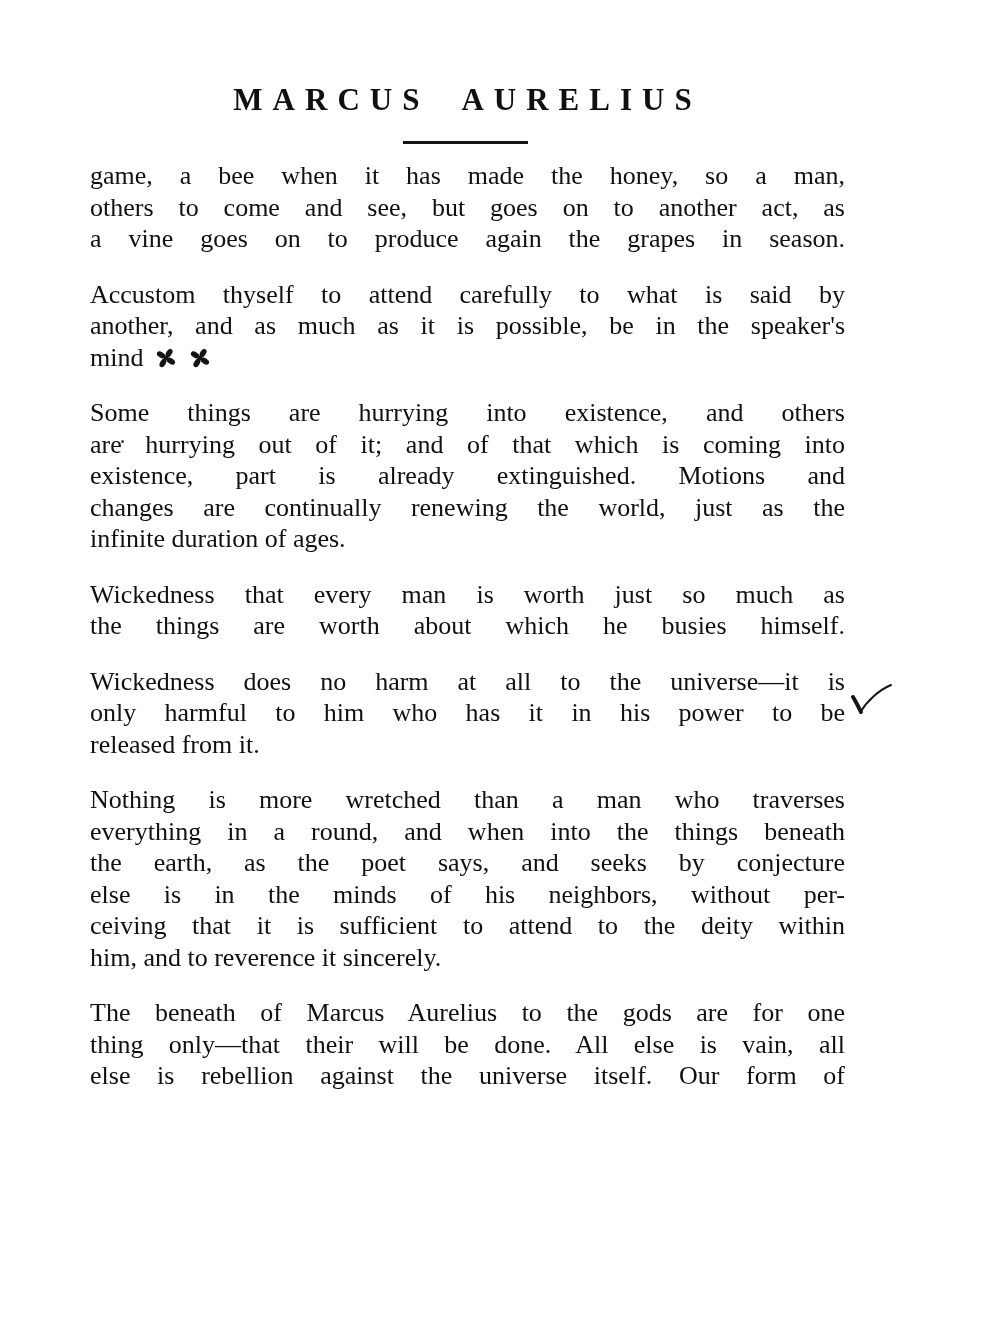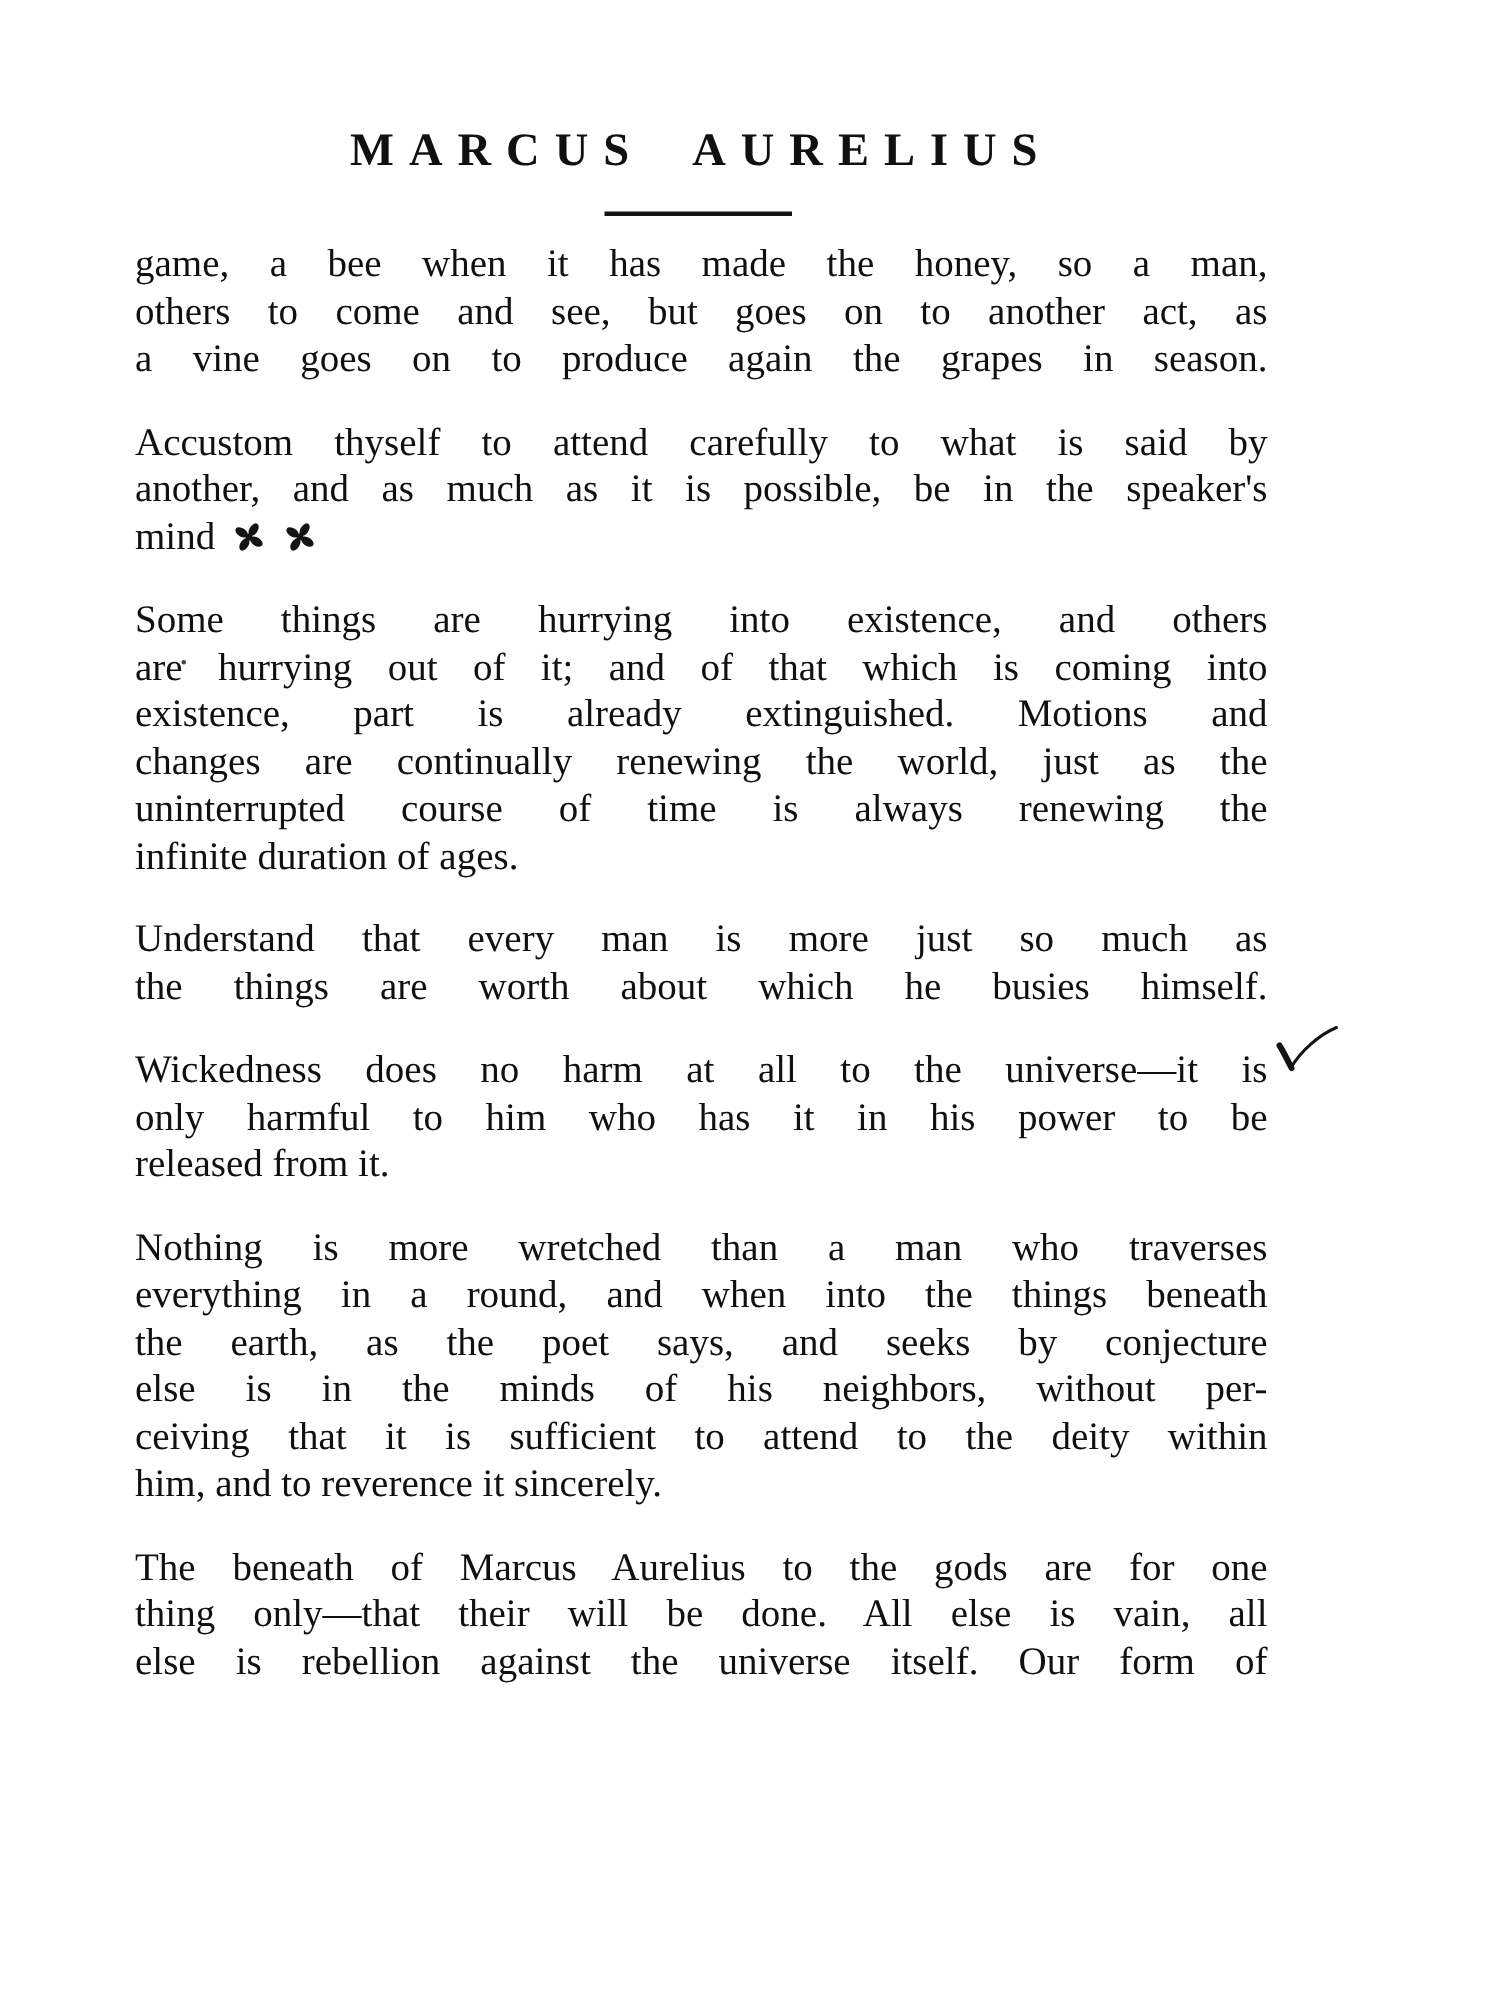--- a/index.html
+++ b/index.html
@@ -122,25 +122,24 @@
       <ellipse cx="16.8" cy="11" rx="4.6" ry="2.8"></ellipse>
       <circle cx="11" cy="11" r="2.2"></circle>
     </g>
   </svg></div>
       </div>
       <div class="para">
         <div class="line">Some things are hurrying into existence, and others</div>
         <div class="line">are hurrying out of it; and of that which is coming into</div>
         <div class="line">existence, part is already extinguished. Motions and</div>
         <div class="line">changes are continually renewing the world, just as the</div>
-        <div class="line">uninterrupted course of time is always renewing the</div>
         <div class="line short">infinite duration of ages.</div>
       </div>
       <div class="para">
-        <div class="line">Understand that every man is more just so much as</div>
+        <div class="line">Wickedness that every man is worth just so much as</div>
         <div class="line">the things are worth about which he busies himself.</div>
       </div>
       <div class="para">
         <div class="line">Wickedness does no harm at all to the universe—it is</div>
         <div class="line">only harmful to him who has it in his power to be</div>
         <div class="line short">released from it.</div>
       </div>
       <div class="para">
         <div class="line">Nothing is more wretched than a man who traverses</div>
         <div class="line">everything in a round, and when into the things beneath</div>

